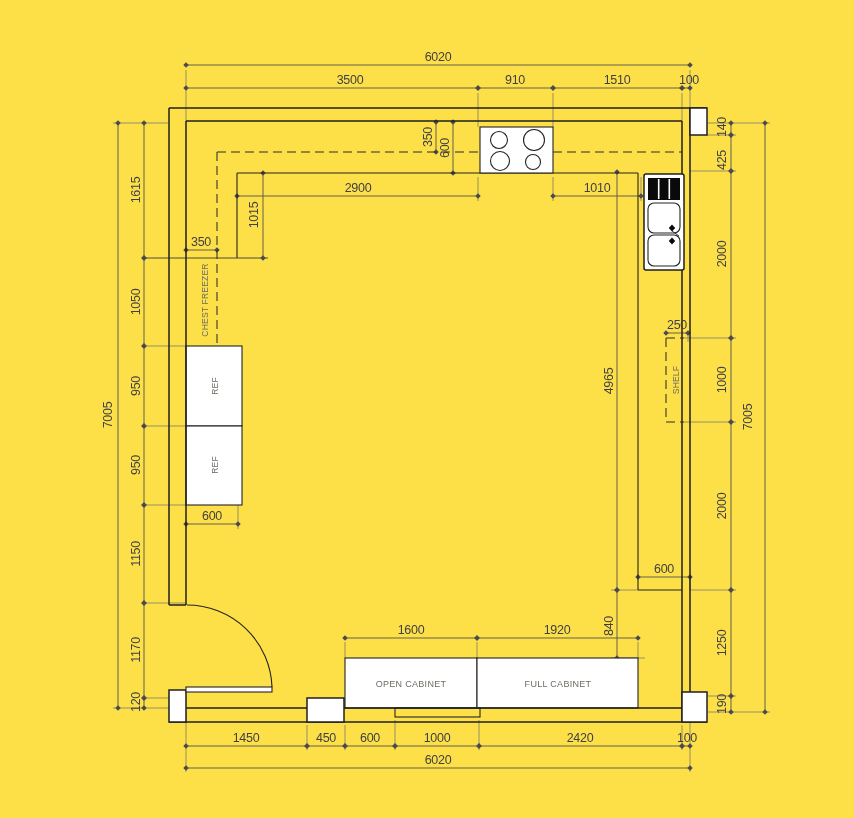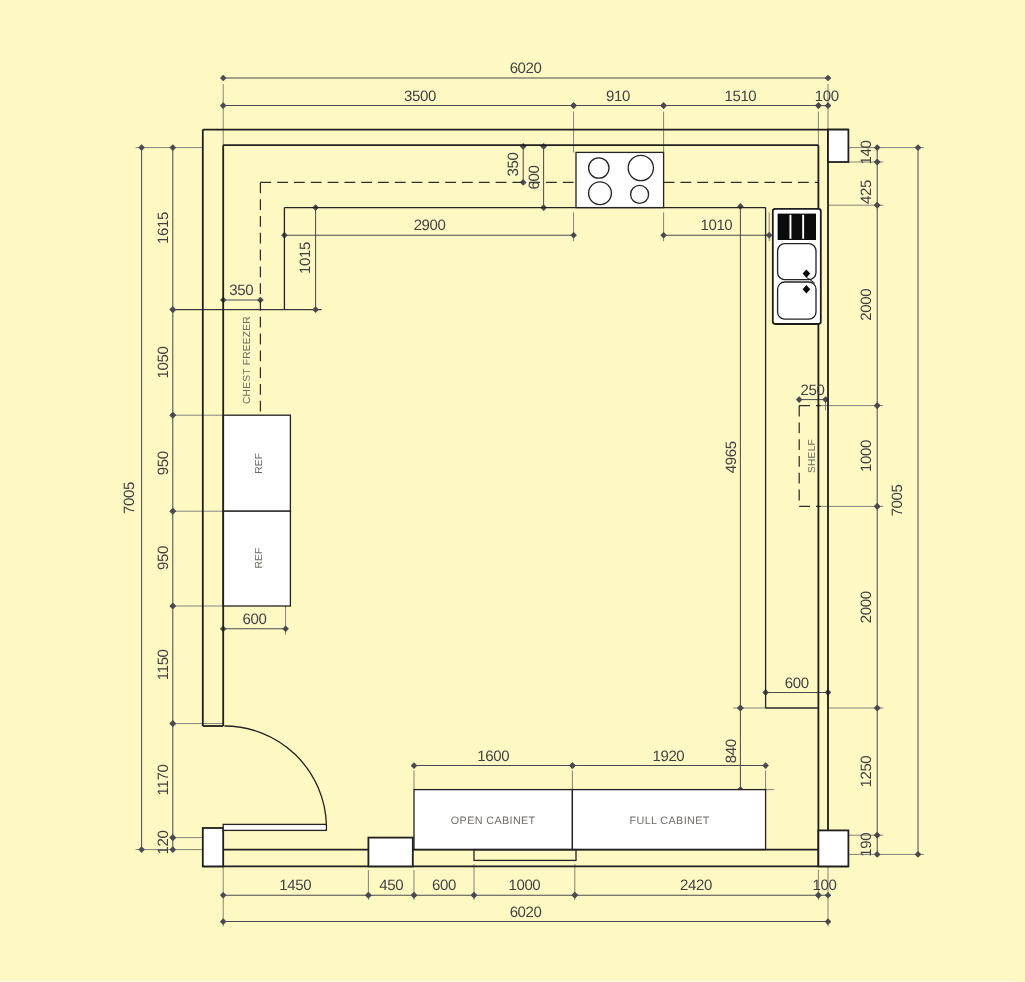--- a/index.html
+++ b/index.html
@@ -1,16 +1,16 @@
 <!DOCTYPE html>
 <html><head>
 <meta charset="utf-8">
 <style>
   html,body{margin:0;padding:0;background:#ffffff;}
-  .stage{width:854px;height:818px;background:#fef9c3;position:relative;overflow:hidden;}
+  .stage{width:854px;height:818px;background:#fde047;position:relative;overflow:hidden;}
   svg{display:block;}
   
   .w{stroke:#1f1f1f;stroke-width:1.5;fill:none;}
   .wr{stroke:#1f1f1f;stroke-width:1.5;fill:#ffffff;}
   
   .m{stroke:#242424;stroke-width:1.1;fill:none;}
   .mr{stroke:#242424;stroke-width:1.1;fill:#ffffff;}
   
   .d{stroke:#2e2e2e;stroke-width:1.05;fill:none;stroke-dasharray:9 5;}
   

